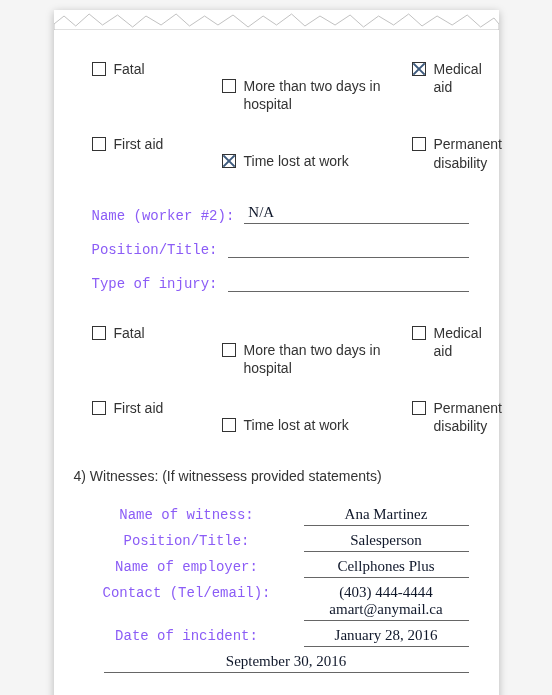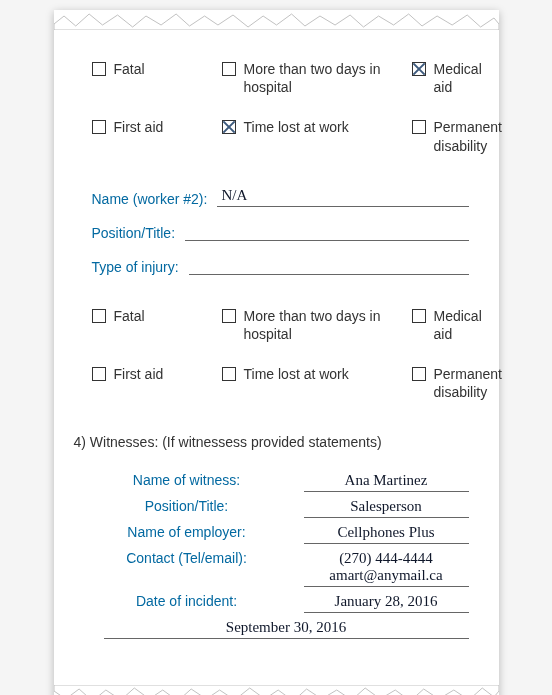--- a/index.html
+++ b/index.html
@@ -32,21 +32,21 @@
     margin-bottom: 22px;
     padding-left: 18px;
   }
   .check-item {
     display: flex;
     align-items: flex-start;
     gap: 8px;
     flex: 1;
   }
   .check-item.c1 { flex: 0 0 130px; }
-  .check-item.c2 { flex: 0 0 190px; }
+  .check-item.c2 { flex: 0 0 190px; margin-top: 17px; }
   .check-item.c3 { flex: 1; }
   .checkbox {
     width: 14px;
     height: 14px;
     border: 1.5px solid #333;
     display: inline-block;
     position: relative;
     flex-shrink: 0;
     margin-top: 2px;
   }
@@ -66,22 +66,23 @@
   .field-row {
     display: flex;
     align-items: flex-end;
     margin-bottom: 14px;
     padding-left: 18px;
     padding-right: 10px;
     gap: 10px;
   }
   .field-label {
     font-size: 14px;
-    color:#0369a1;
+    color:#8b5cf6;
     flex-shrink: 0;
+    font-family: Liberation Mono, monospace;
   }
   .field-value {
     flex: 1;
     border-bottom: 1px solid #666;
     font-family: "Comic Sans MS", "Bradley Hand", cursive;
     color: #0f172a;
     font-size: 15px;
     padding: 0 4px 2px 4px;
     min-height: 20px;
   }
@@ -205,21 +206,21 @@
       <div class="field-row">
         <span class="field-label">Position/Title:</span>
         <span class="field-value">Salesperson</span>
       </div>
       <div class="field-row">
         <span class="field-label">Name of employer:</span>
         <span class="field-value">Cellphones Plus</span>
       </div>
       <div class="field-row">
         <span class="field-label">Contact (Tel/email):</span>
-        <span class="field-value">(270) 444-4444   amart@anymail.ca</span>
+        <span class="field-value">(403) 444-4444   amart@anymail.ca</span>
       </div>
       <div class="field-row">
         <span class="field-label">Date of incident:</span>
         <span class="field-value">January 28, 2016</span>
       </div>
       <div class="field-row">
         <span class="field-value">September 30, 2016</span>
       </div>
     </div>
 

